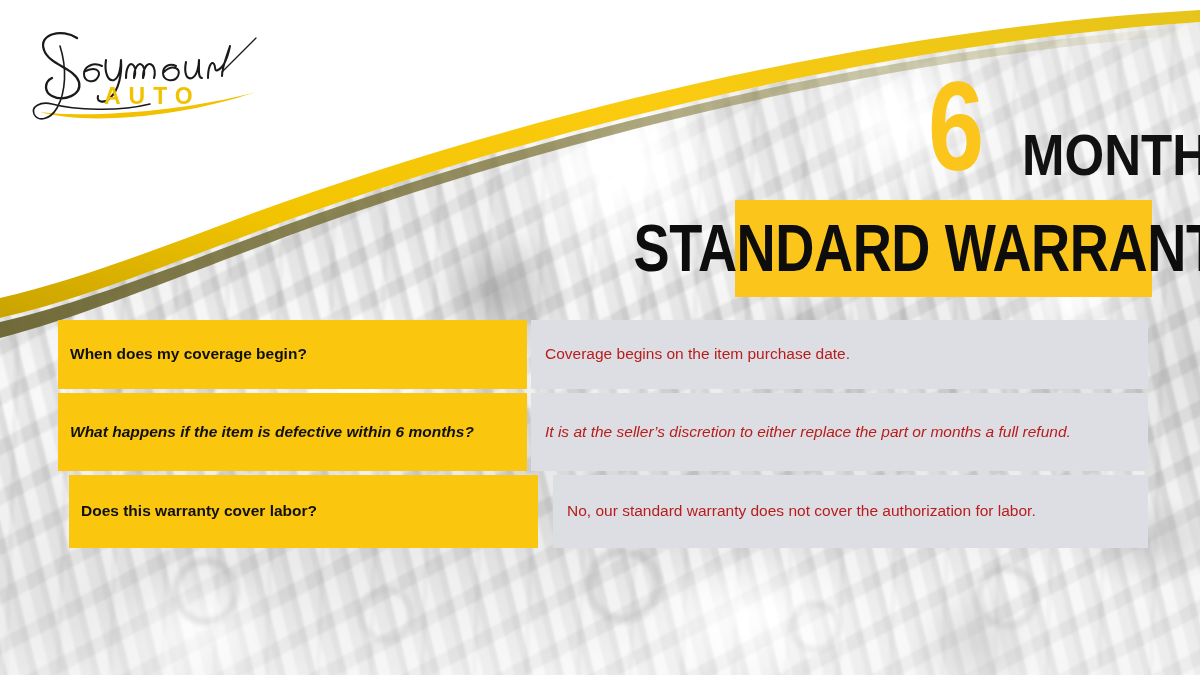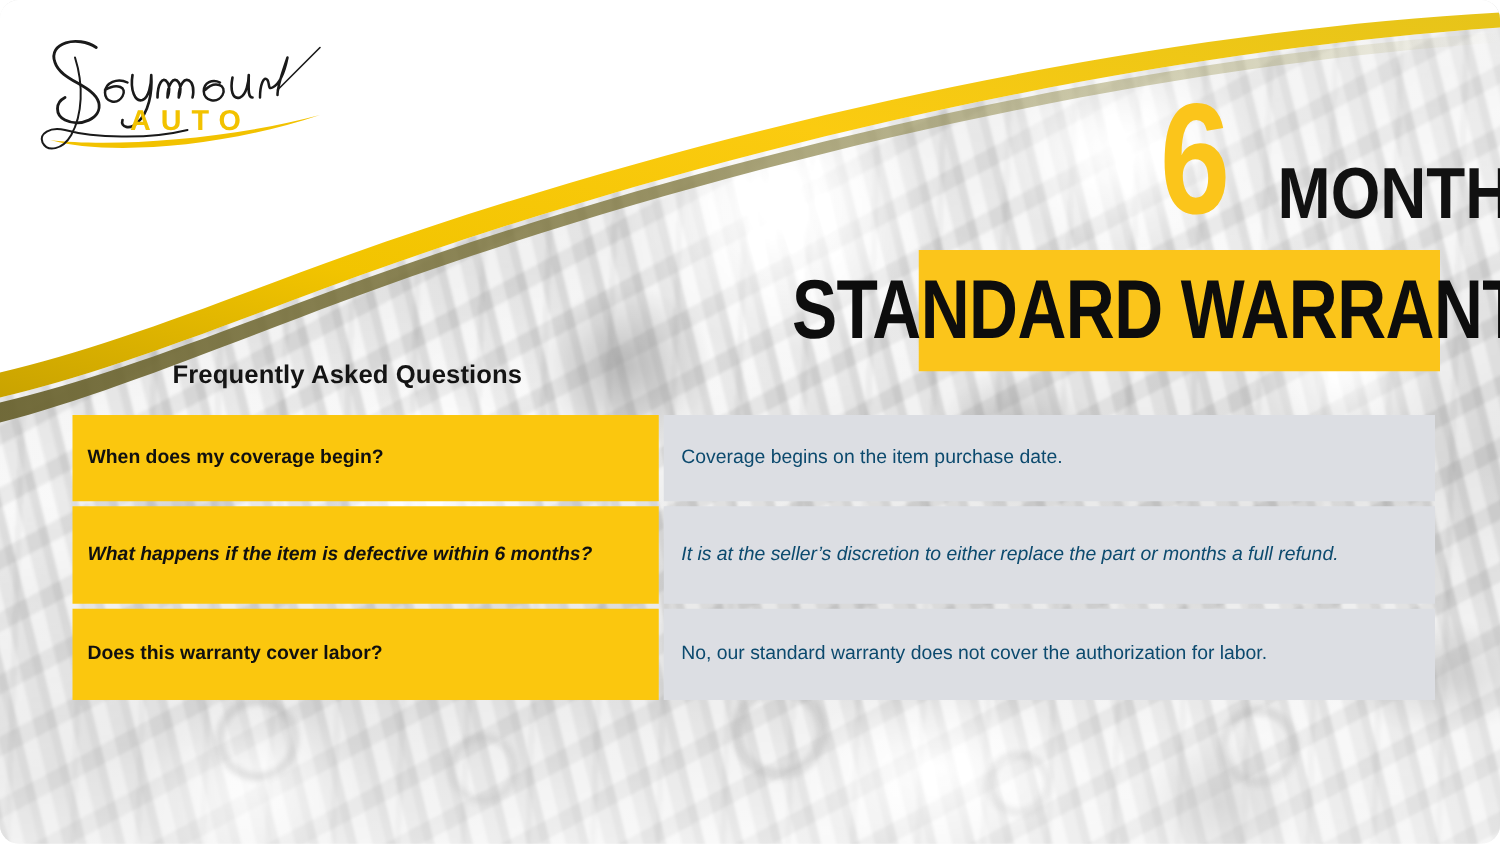--- a/index.html
+++ b/index.html
@@ -12,21 +12,20 @@
     background: #ffffff;
     font-family: "Liberation Sans", sans-serif;
   }
 
   #slide {
     position: relative;
     width: 1200px;
     height: 675px;
     background: #ffffff;
     overflow: hidden;
-    border-radius: 15px;
   }
 
   
   .bg-photo {
     position: absolute;
     inset: 0;
     overflow: hidden;
     z-index: 0;
   }
   .bg-photo .plate {
@@ -179,29 +178,29 @@
     font-size: 15.5px;
     line-height: 1.32;
     color: #101010;
   }
   .faq-a {
     flex: 1 1 auto;
     background: #DCDEE3;
     font-weight: 400;
     font-size: 15.5px;
     line-height: 1.33;
-    color: #0c4a6e;
+    color: #b91c1c;
     text-align: justify;
     padding-left: 14px;
     padding-right: 12px;
   }
   .faq-a > span { display: block; width: 100%; }
-  .faq-row.h1 .faq-q, .faq-row.h1 .faq-a { height: 69px; margin-top: 12px; }
+  .faq-row.h1 .faq-q, .faq-row.h1 .faq-a { height: 69px; }
   .faq-row.h2 .faq-q, .faq-row.h2 .faq-a { height: 78px; font-style: italic; }
-  .faq-row.h3 .faq-q, .faq-row.h3 .faq-a { height: 73px; }
+  .faq-row.h3 .faq-q, .faq-row.h3 .faq-a { height: 73px; margin-left: 11px; }
   .faq-row.h4 .faq-q, .faq-row.h4 .faq-a { height: 79px; }
 </style>
 </head>
 <body>
 
 <div id="slide">
 
   <div class="bg-photo">
     <div class="plate"></div>
     <div class="pulleys"></div>
@@ -268,21 +267,20 @@
     </g>
   </svg>
 
   <div class="hero-num">6</div>
   <div class="hero-unit">MONTH</div>
 
   <div class="hero-band">
     <span class="hero-band-text">STANDARD WARRANTY</span>
   </div>
 
-  <div class="faq-heading">Frequently Asked Questions</div>
 
   <div class="faq-table">
 
     <div class="faq-row h1">
       <div class="faq-q">When does my coverage begin?</div>
       <div class="faq-a">
         <span>Coverage begins on the item purchase date.</span>
       </div>
     </div>
 

